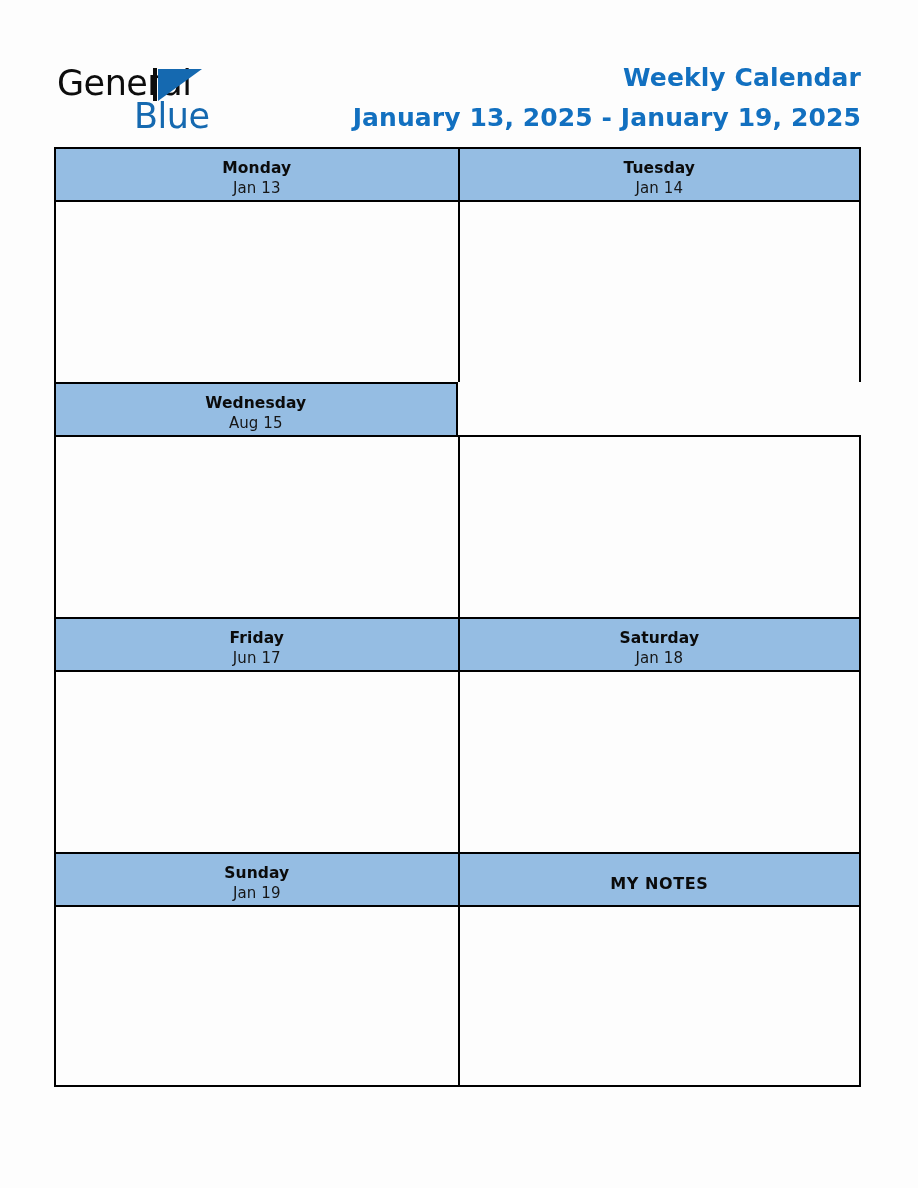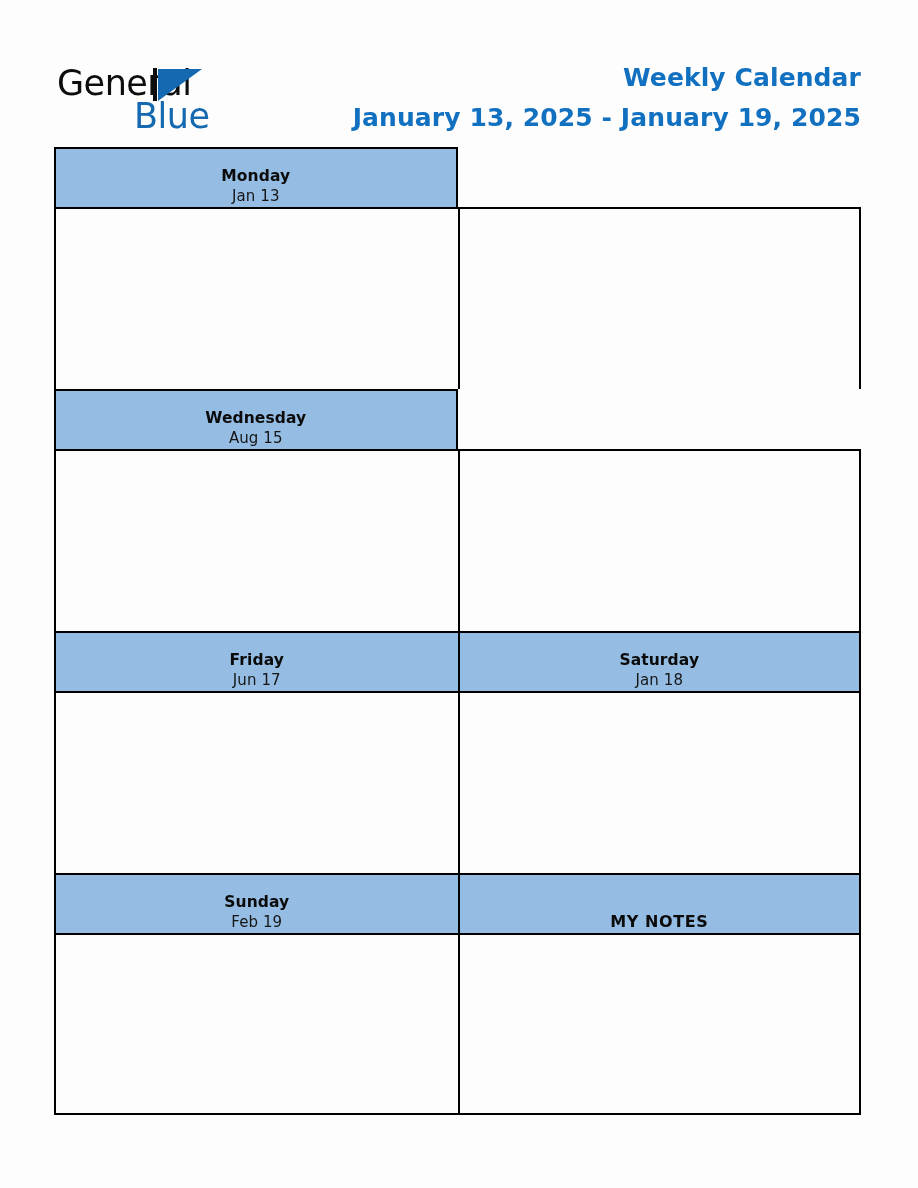--- a/index.html
+++ b/index.html
@@ -119,25 +119,25 @@
     border-left: 2px solid #000;
     border-top: 2px solid #000;
     position: relative;
   }
   .cell:last-child {
     border-right: 2px solid #000;
   }
 
   .row-head .cell {
     background: #95bde3;
-    height: 60px;
+    height: 53px;
     display: flex;
     flex-direction: column;
     align-items: center;
-    justify-content: flex-end;
+    justify-content: center;
     padding-top: 8px;
   }
 
   .row-body .cell {
     background: #fdfdfd;
     height: 182px;
   }
 
   .row-last-body .cell {
     border-bottom: 2px solid #000;
@@ -192,20 +192,24 @@
 
   </div>
 
   <div class="calendar">
 
     <div class="cal-row row-head">
       <div class="cell">
         <span class="day-name">Monday</span>
         <span class="day-date">Jan 13</span>
       </div>
+      <div class="cell">
+        <span class="day-name">Tuesday</span>
+        <span class="day-date">Jan 14</span>
+      </div>
     </div>
     <div class="cal-row row-body">
       <div class="cell"></div>
       <div class="cell"></div>
     </div>
 
     <div class="cal-row row-head">
       <div class="cell">
         <span class="day-name">Wednesday</span>
         <span class="day-date">Aug 15</span>
@@ -227,21 +231,21 @@
       </div>
     </div>
     <div class="cal-row row-body">
       <div class="cell"></div>
       <div class="cell"></div>
     </div>
 
     <div class="cal-row row-head">
       <div class="cell">
         <span class="day-name">Sunday</span>
-        <span class="day-date">Feb 19</span>
+        <span class="day-date">Jan 19</span>
       </div>
       <div class="cell">
         <span class="notes-title">MY NOTES</span>
       </div>
     </div>
     <div class="cal-row row-body row-last-body">
       <div class="cell"></div>
       <div class="cell"></div>
     </div>
 

